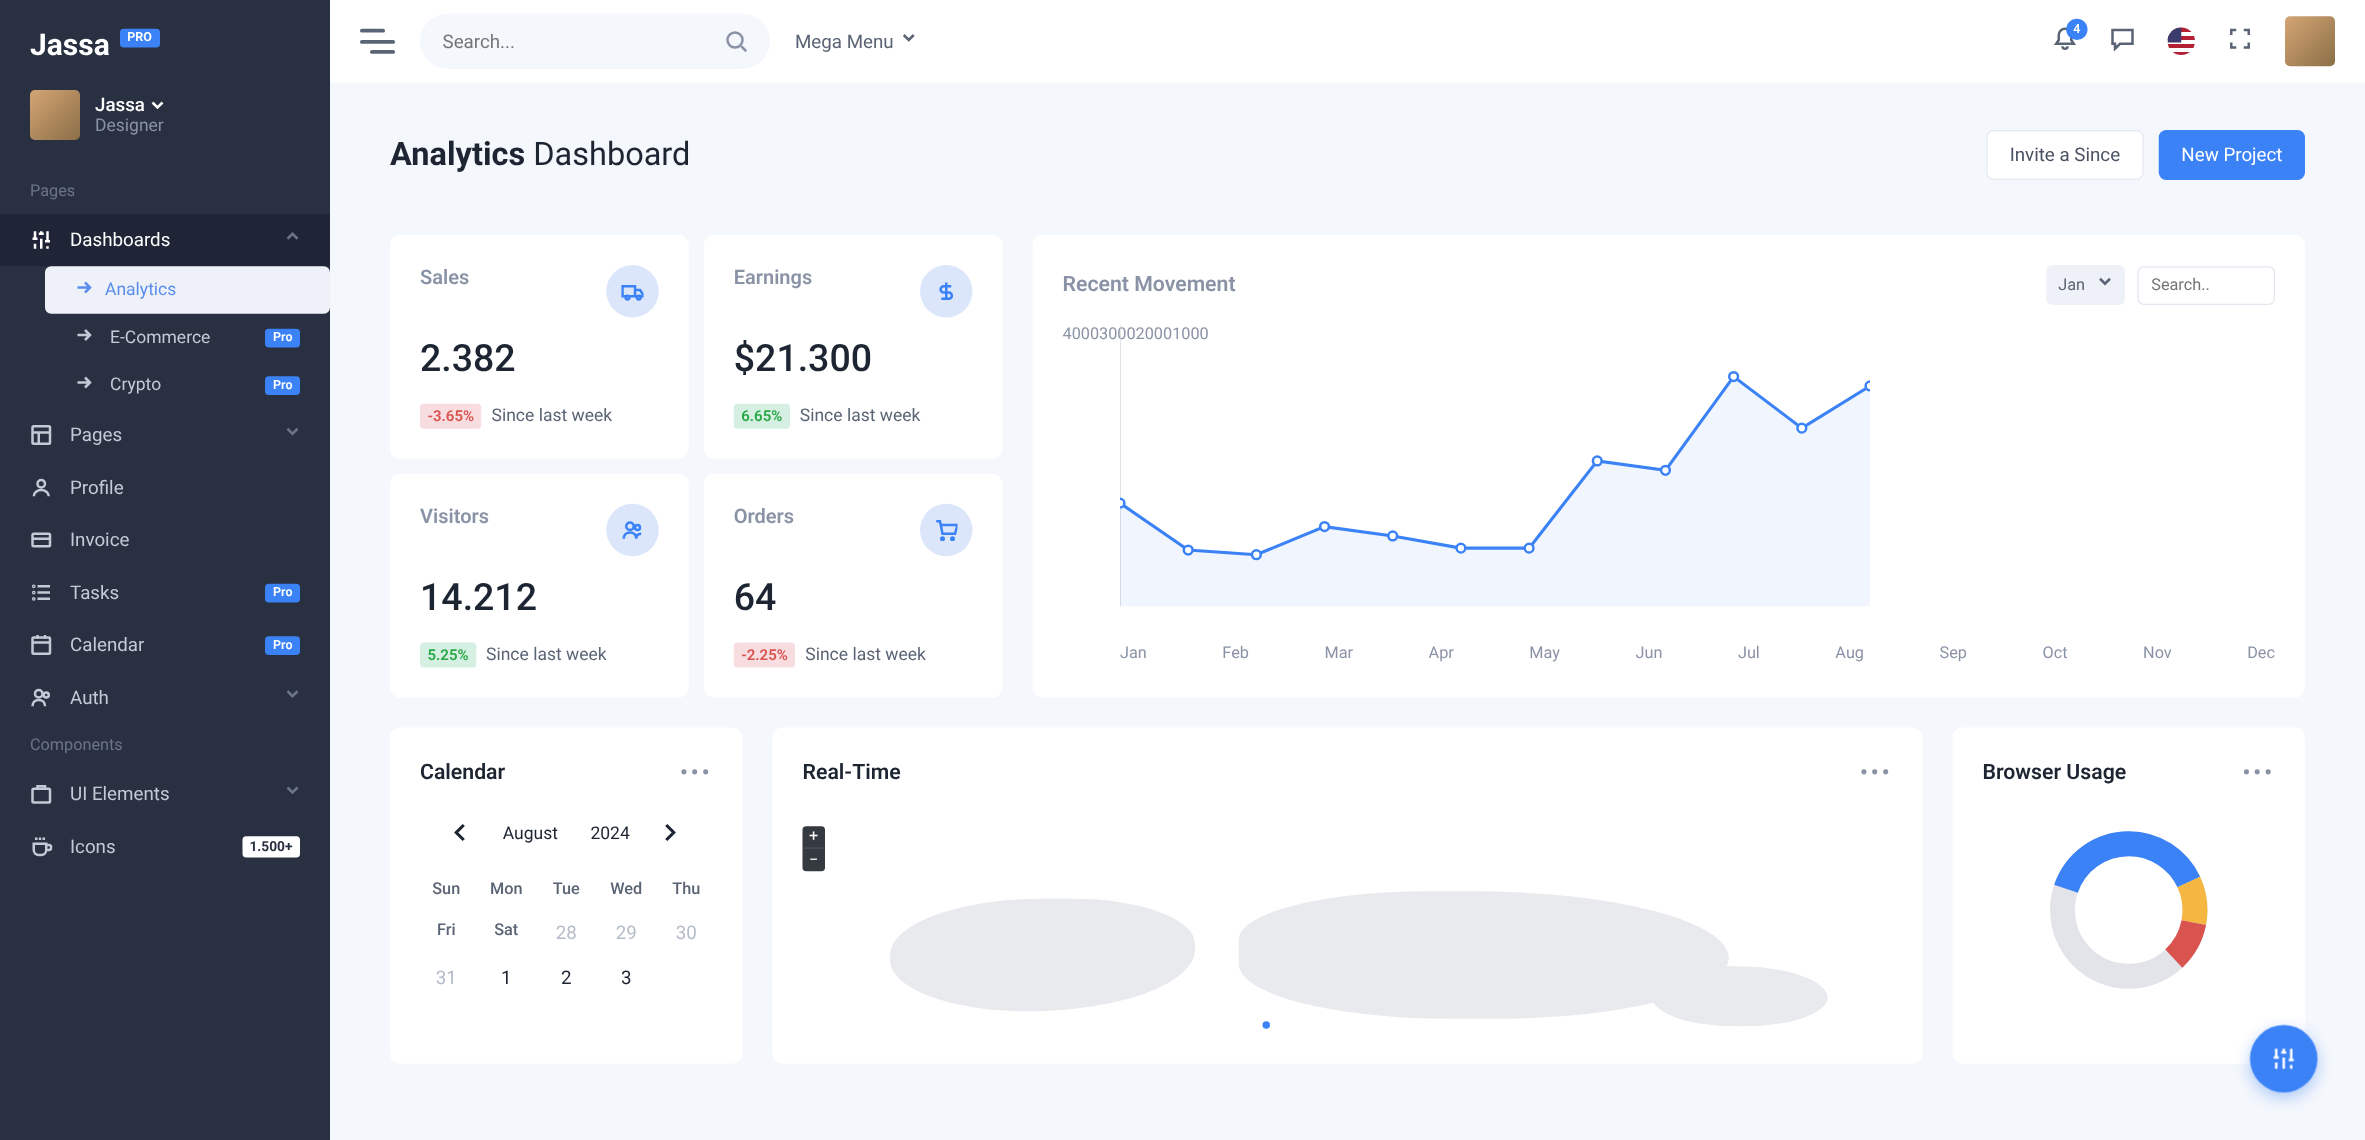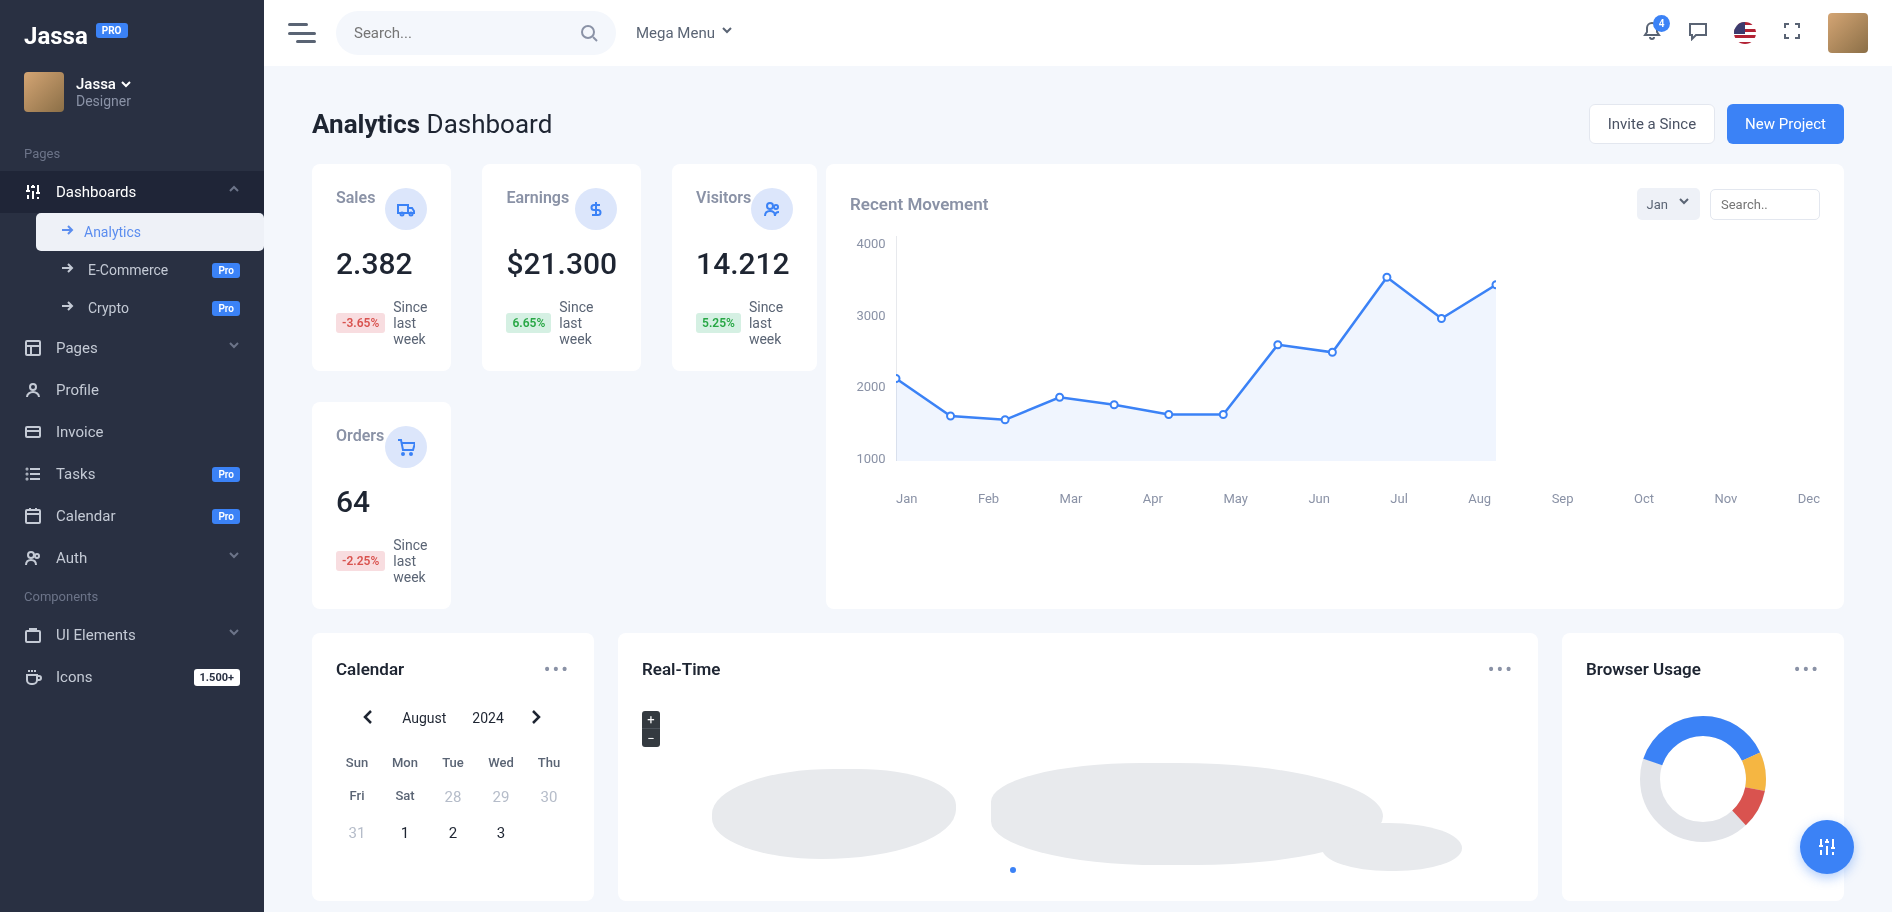--- a/index.html
+++ b/index.html
@@ -33,48 +33,48 @@
 .search-wrap{background:#f4f7fc;border-radius:24px;height:44px;display:flex;align-items:center;padding:0 18px;width:280px;gap:10px}
 .search-wrap input{border:none;background:transparent;outline:none;flex:1;font-size:15px;color:#5a6474}
 .mega{display:flex;align-items:center;gap:6px;color:#5a6474;font-size:15px;cursor:pointer}
 .top-right{margin-left:auto;display:flex;align-items:center;gap:26px}
 .icon-btn{position:relative;color:#5a6474;cursor:pointer}
 .notif-count{position:absolute;top:-6px;right:-8px;background:#3b82f6;color:#fff;font-size:10px;font-weight:600;width:17px;height:17px;border-radius:50%;display:flex;align-items:center;justify-content:center}
 .flag{width:22px;height:22px;border-radius:50%;background:linear-gradient(#b22234 0 15%,#fff 15% 30%,#b22234 30% 45%,#fff 45% 60%,#b22234 60% 75%,#fff 75% 90%,#b22234 90%);position:relative;overflow:hidden}
 .flag::before{content:"";position:absolute;width:50%;height:55%;background:#3c3b6e}
 .top-avatar{width:40px;height:40px;border-radius:4px;background:linear-gradient(135deg,#d4a574,#8b6f47)}
 .content{padding:38px 48px}
-.page-head{display:flex;align-items:center;margin-bottom:20px}
+.page-head{display:flex;align-items:center;margin-bottom:44px}
 .page-title{font-size:26px;color:#1e2532}
 .page-title b{font-weight:700}
 .head-actions{margin-left:auto;display:flex;gap:12px}
 .btn{padding:10px 18px;border-radius:6px;font-size:15px;cursor:pointer;border:none}
 .btn-white{background:#fff;color:#4a5263;border:1px solid #e3e7ef}
 .btn-blue{background:#3b82f6;color:#fff}
 .grid-top{display:flex;gap:24px;margin-bottom:24px}
-.stat-grid{display:grid;grid-template-columns:1fr 1fr 1fr;gap:31px;width:490px}
+.stat-grid{display:grid;grid-template-columns:1fr 1fr;gap:12px;width:490px}
 .card{background:#fff;border-radius:8px;padding:24px}
 .stat-card{min-height:170px}
 .stat-head{display:flex;justify-content:space-between;align-items:flex-start;margin-bottom:16px}
 .stat-label{color:#8a92a6;font-size:16px;font-weight:600}
 .stat-ico{width:42px;height:42px;border-radius:50%;background:#dce6fb;display:flex;align-items:center;justify-content:center;color:#3b82f6}
 .stat-val{font-size:30px;font-weight:500;color:#1e2532;margin-bottom:18px}
 .stat-foot{display:flex;align-items:center;gap:8px}
 .pct{font-size:12px;font-weight:600;padding:3px 6px;border-radius:3px}
 .pct.neg{background:#f8dde0;color:#d9534f}
 .pct.pos{background:#d5f0e3;color:#28a745}
 .since{color:#5a6474;font-size:14px}
 .chart-card{flex:1}
 .chart-head{display:flex;align-items:center;margin-bottom:16px}
 .chart-title{color:#8a92a6;font-size:17px;font-weight:600}
 .chart-ctrls{margin-left:auto;display:flex;gap:10px;align-items:center}
 .sel{background:#eef1f7;border:none;padding:7px 10px;border-radius:5px;font-size:13px;color:#5a6474;display:flex;align-items:center;gap:10px;cursor:pointer}
 .mini-search{border:1px solid #e3e7ef;border-radius:5px;padding:7px 10px;font-size:13px;width:110px;outline:none}
 .chart-area{position:relative;height:270px}
-.y-axis{position:absolute;left:0;top:0;height:230px;display:flex;flex-direction:column;justify-content:space-between;font-size:13px;color:#8a92a6;text-align:center;width:42px}
+.y-axis{position:absolute;left:0;top:0;height:230px;display:flex;flex-direction:row;justify-content:space-between;font-size:13px;color:#8a92a6;text-align:left;width:42px}
 .x-axis{position:absolute;bottom:0;left:46px;right:0;display:flex;justify-content:space-between;font-size:13px;color:#8a92a6}
 .chart-svg{position:absolute;left:46px;top:0;right:0;height:235px}
 .grid-bottom{display:flex;gap:24px}
 .cal-card{width:282px}
 .card-hd{display:flex;align-items:center;justify-content:space-between;margin-bottom:28px}
 .card-hd h3{color:#1e2532;font-size:17px;font-weight:600}
 .dots{color:#8a92a6;cursor:pointer;font-size:20px;letter-spacing:2px}
 .cal-nav{display:flex;align-items:center;justify-content:center;gap:26px;margin-bottom:22px;font-size:14px;color:#1e2532}
 .cal-nav .arrow{cursor:pointer;color:#1e2532}
 .cal-grid{display:grid;grid-template-columns:repeat(5,1fr);gap:6px;text-align:center;font-size:13px}

